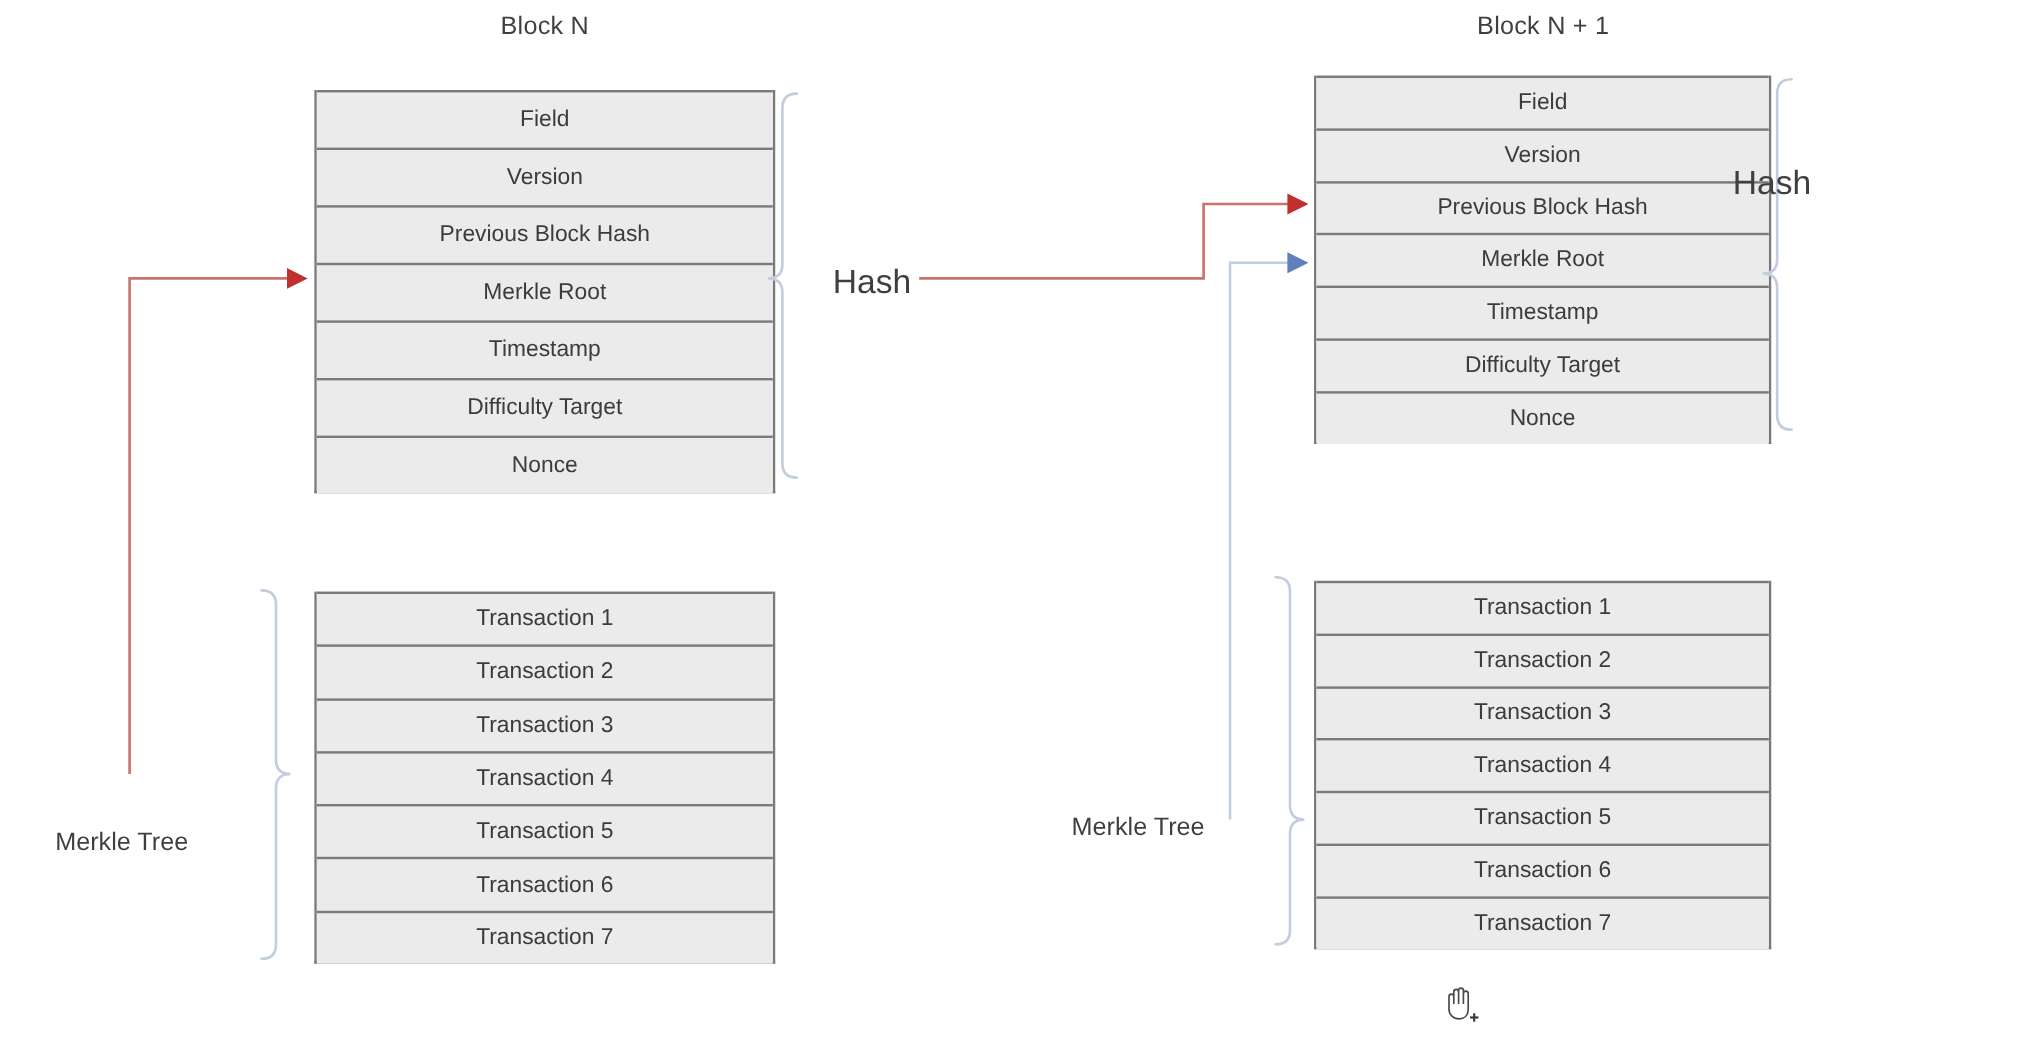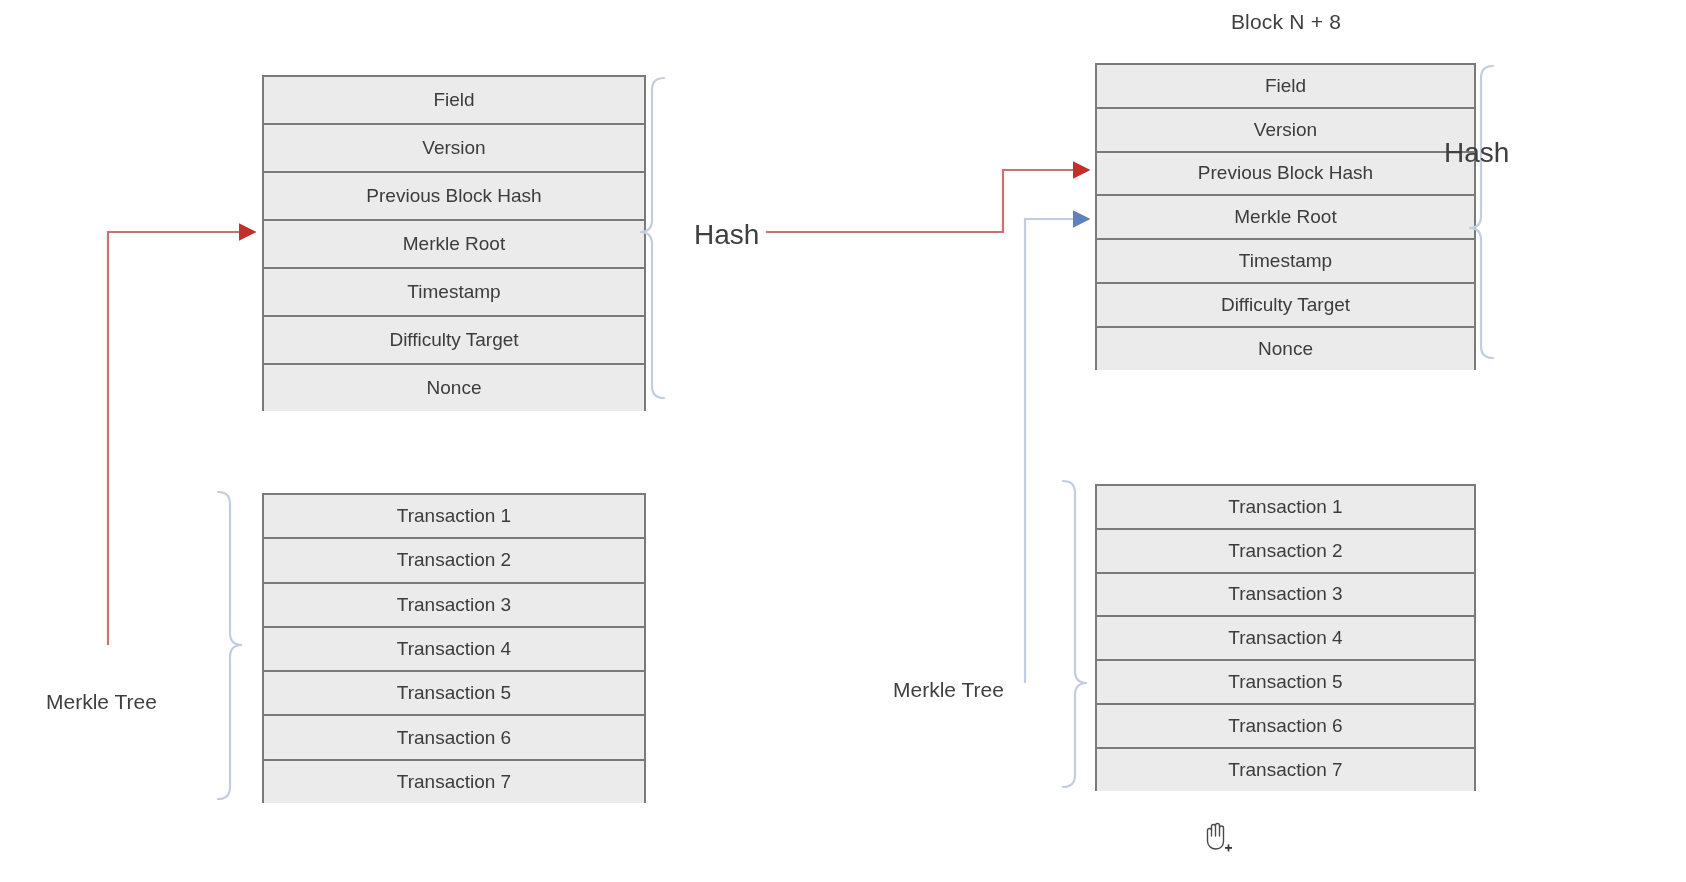--- a/index.html
+++ b/index.html
@@ -59,21 +59,22 @@
   .lbl.small{font-size:21px;}
 
   
   .cursor{position:absolute;width:34px;height:38px;}
 </style>
 </head>
 <body>
 
 <div class="stage">
 
-  <div class="block-title" style="left:1095px;top:10px;width:382px;">Block N + 8</div>
+  <div class="block-title" style="left:262px;top:10px;width:384px;">Block N</div>
+  <div class="block-title" style="left:1095px;top:10px;width:382px;">Block N + 1</div>
 
   <div class="tbl" id="tbl-left-header" style="left:262px;top:75px;width:384px;height:336px;">
       <div class="row" style="height: 48px;">
         <span>Field</span>
       </div>
       <div class="row" style="height: 48px;">
         <span>Version</span>
       </div>
       <div class="row" style="height: 48px;">
         <span>Previous Block Hash</span>

